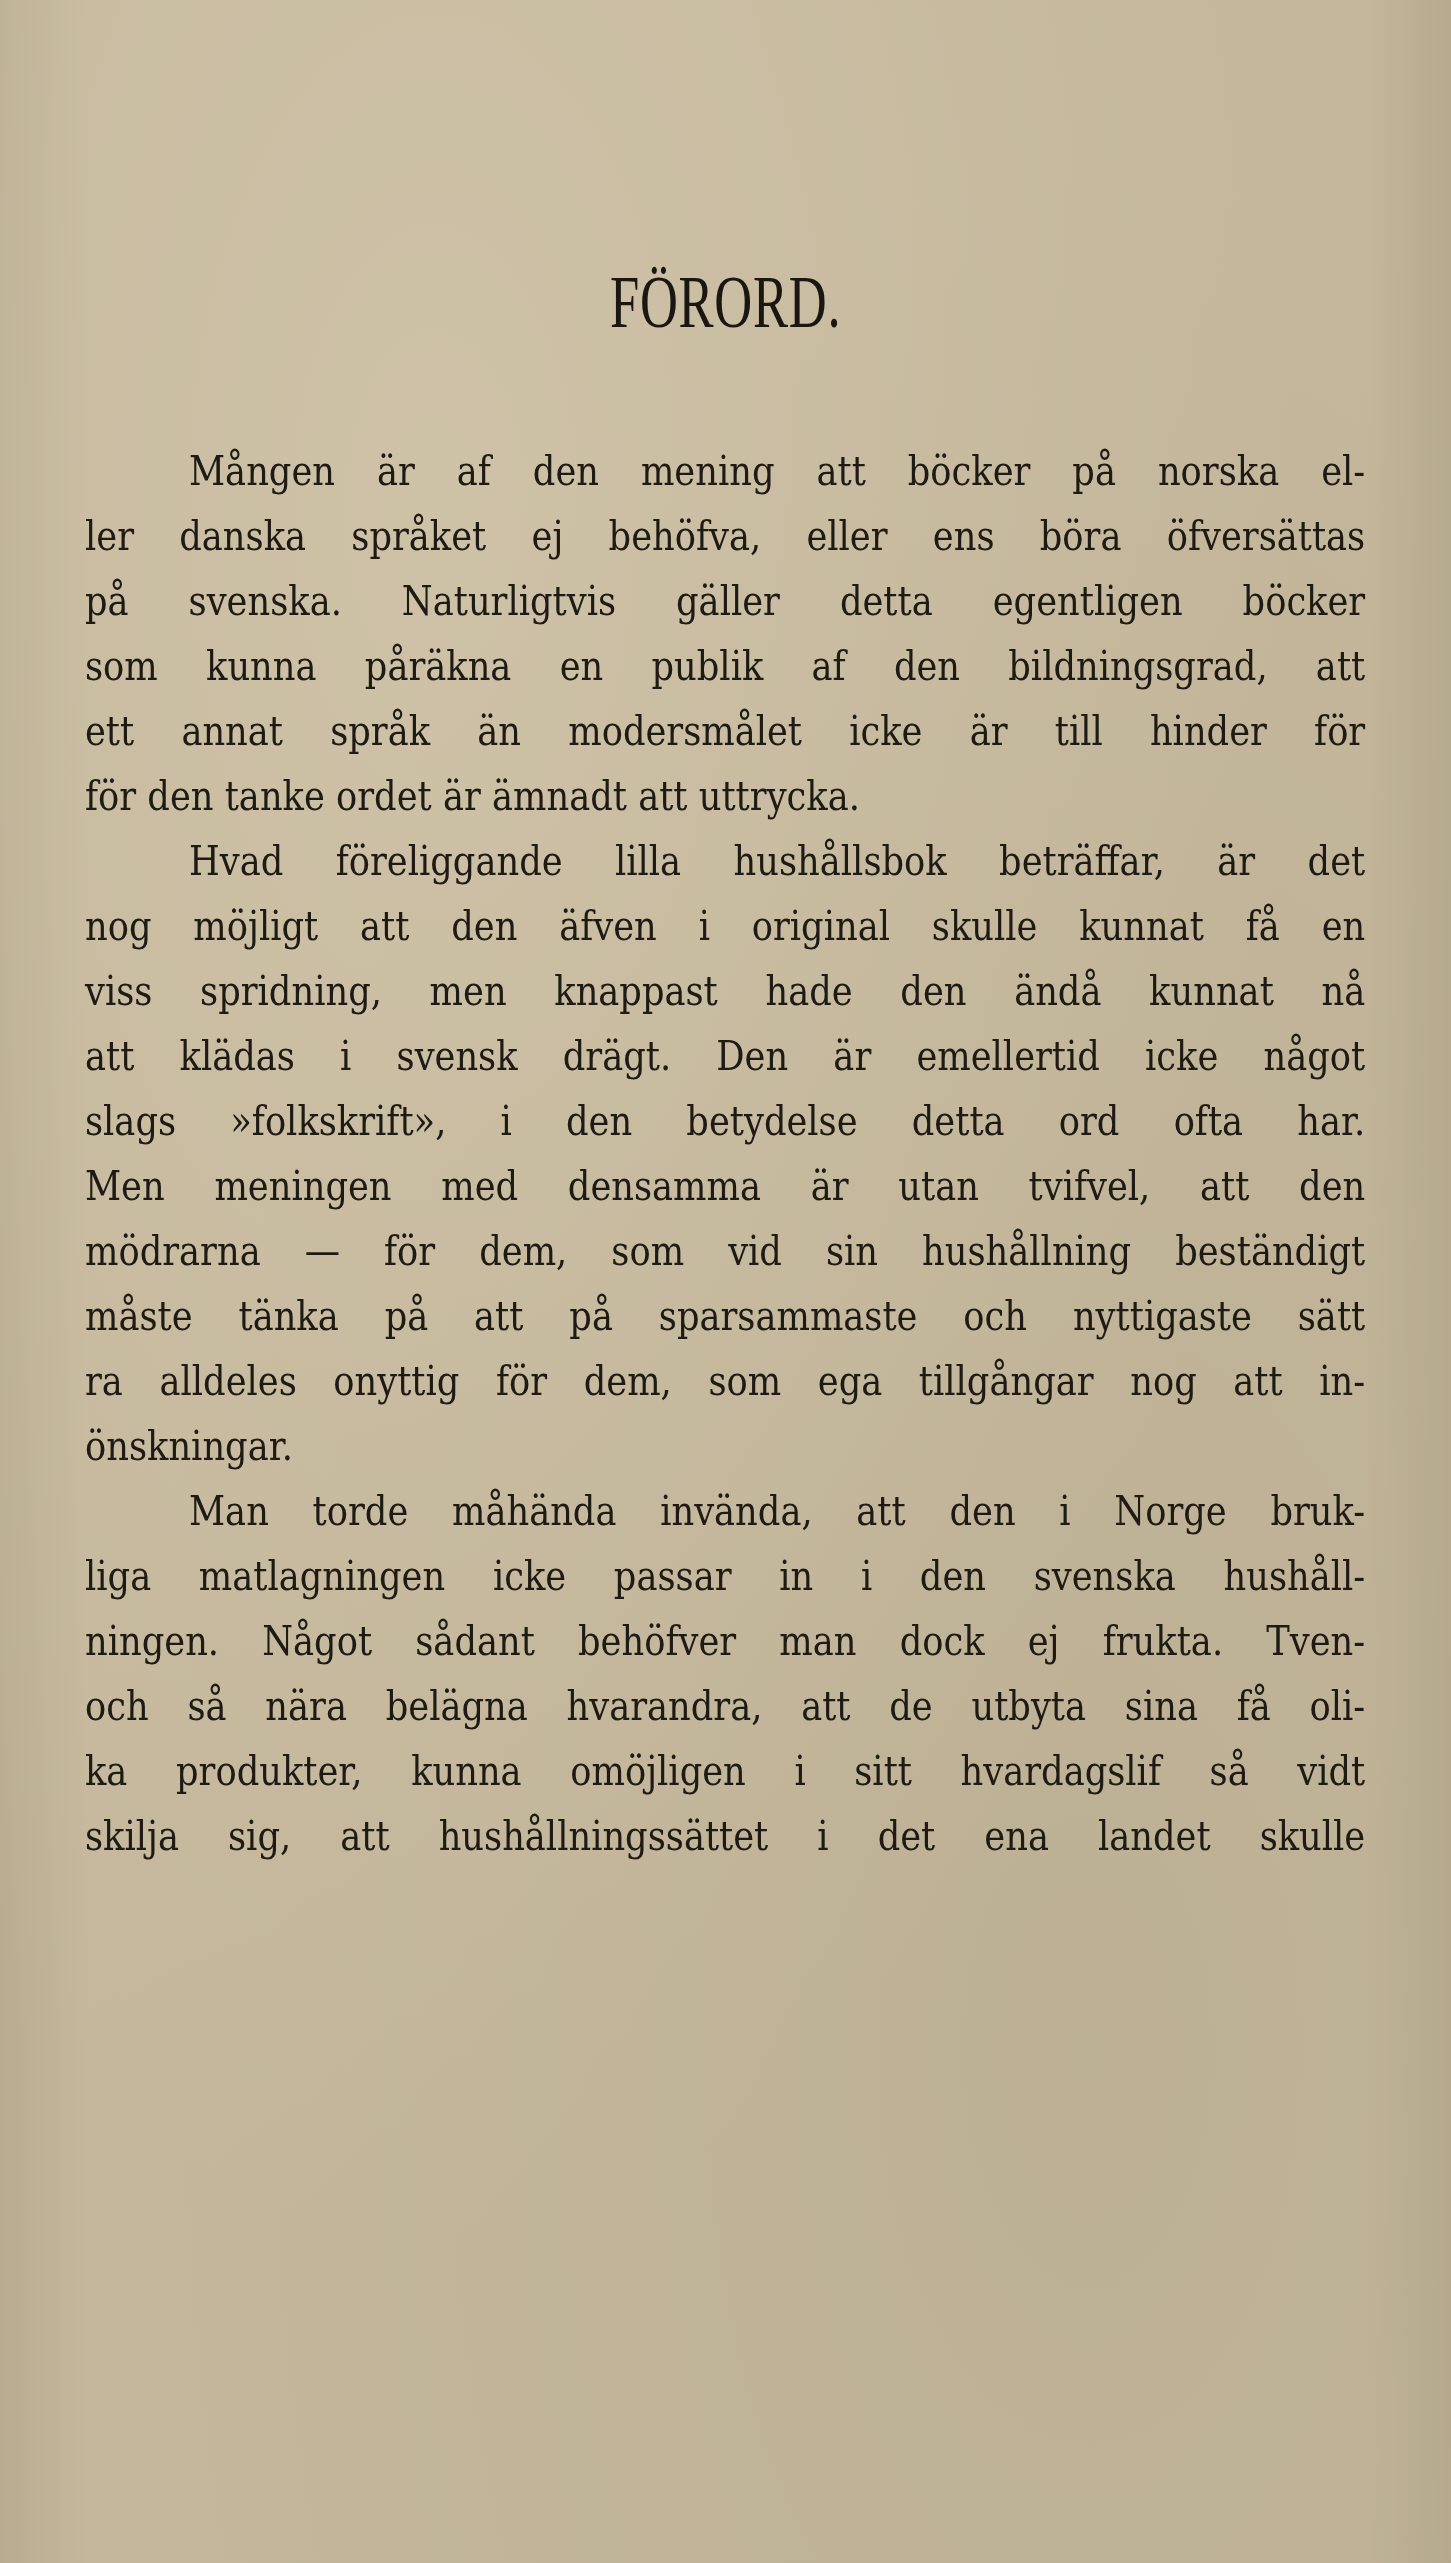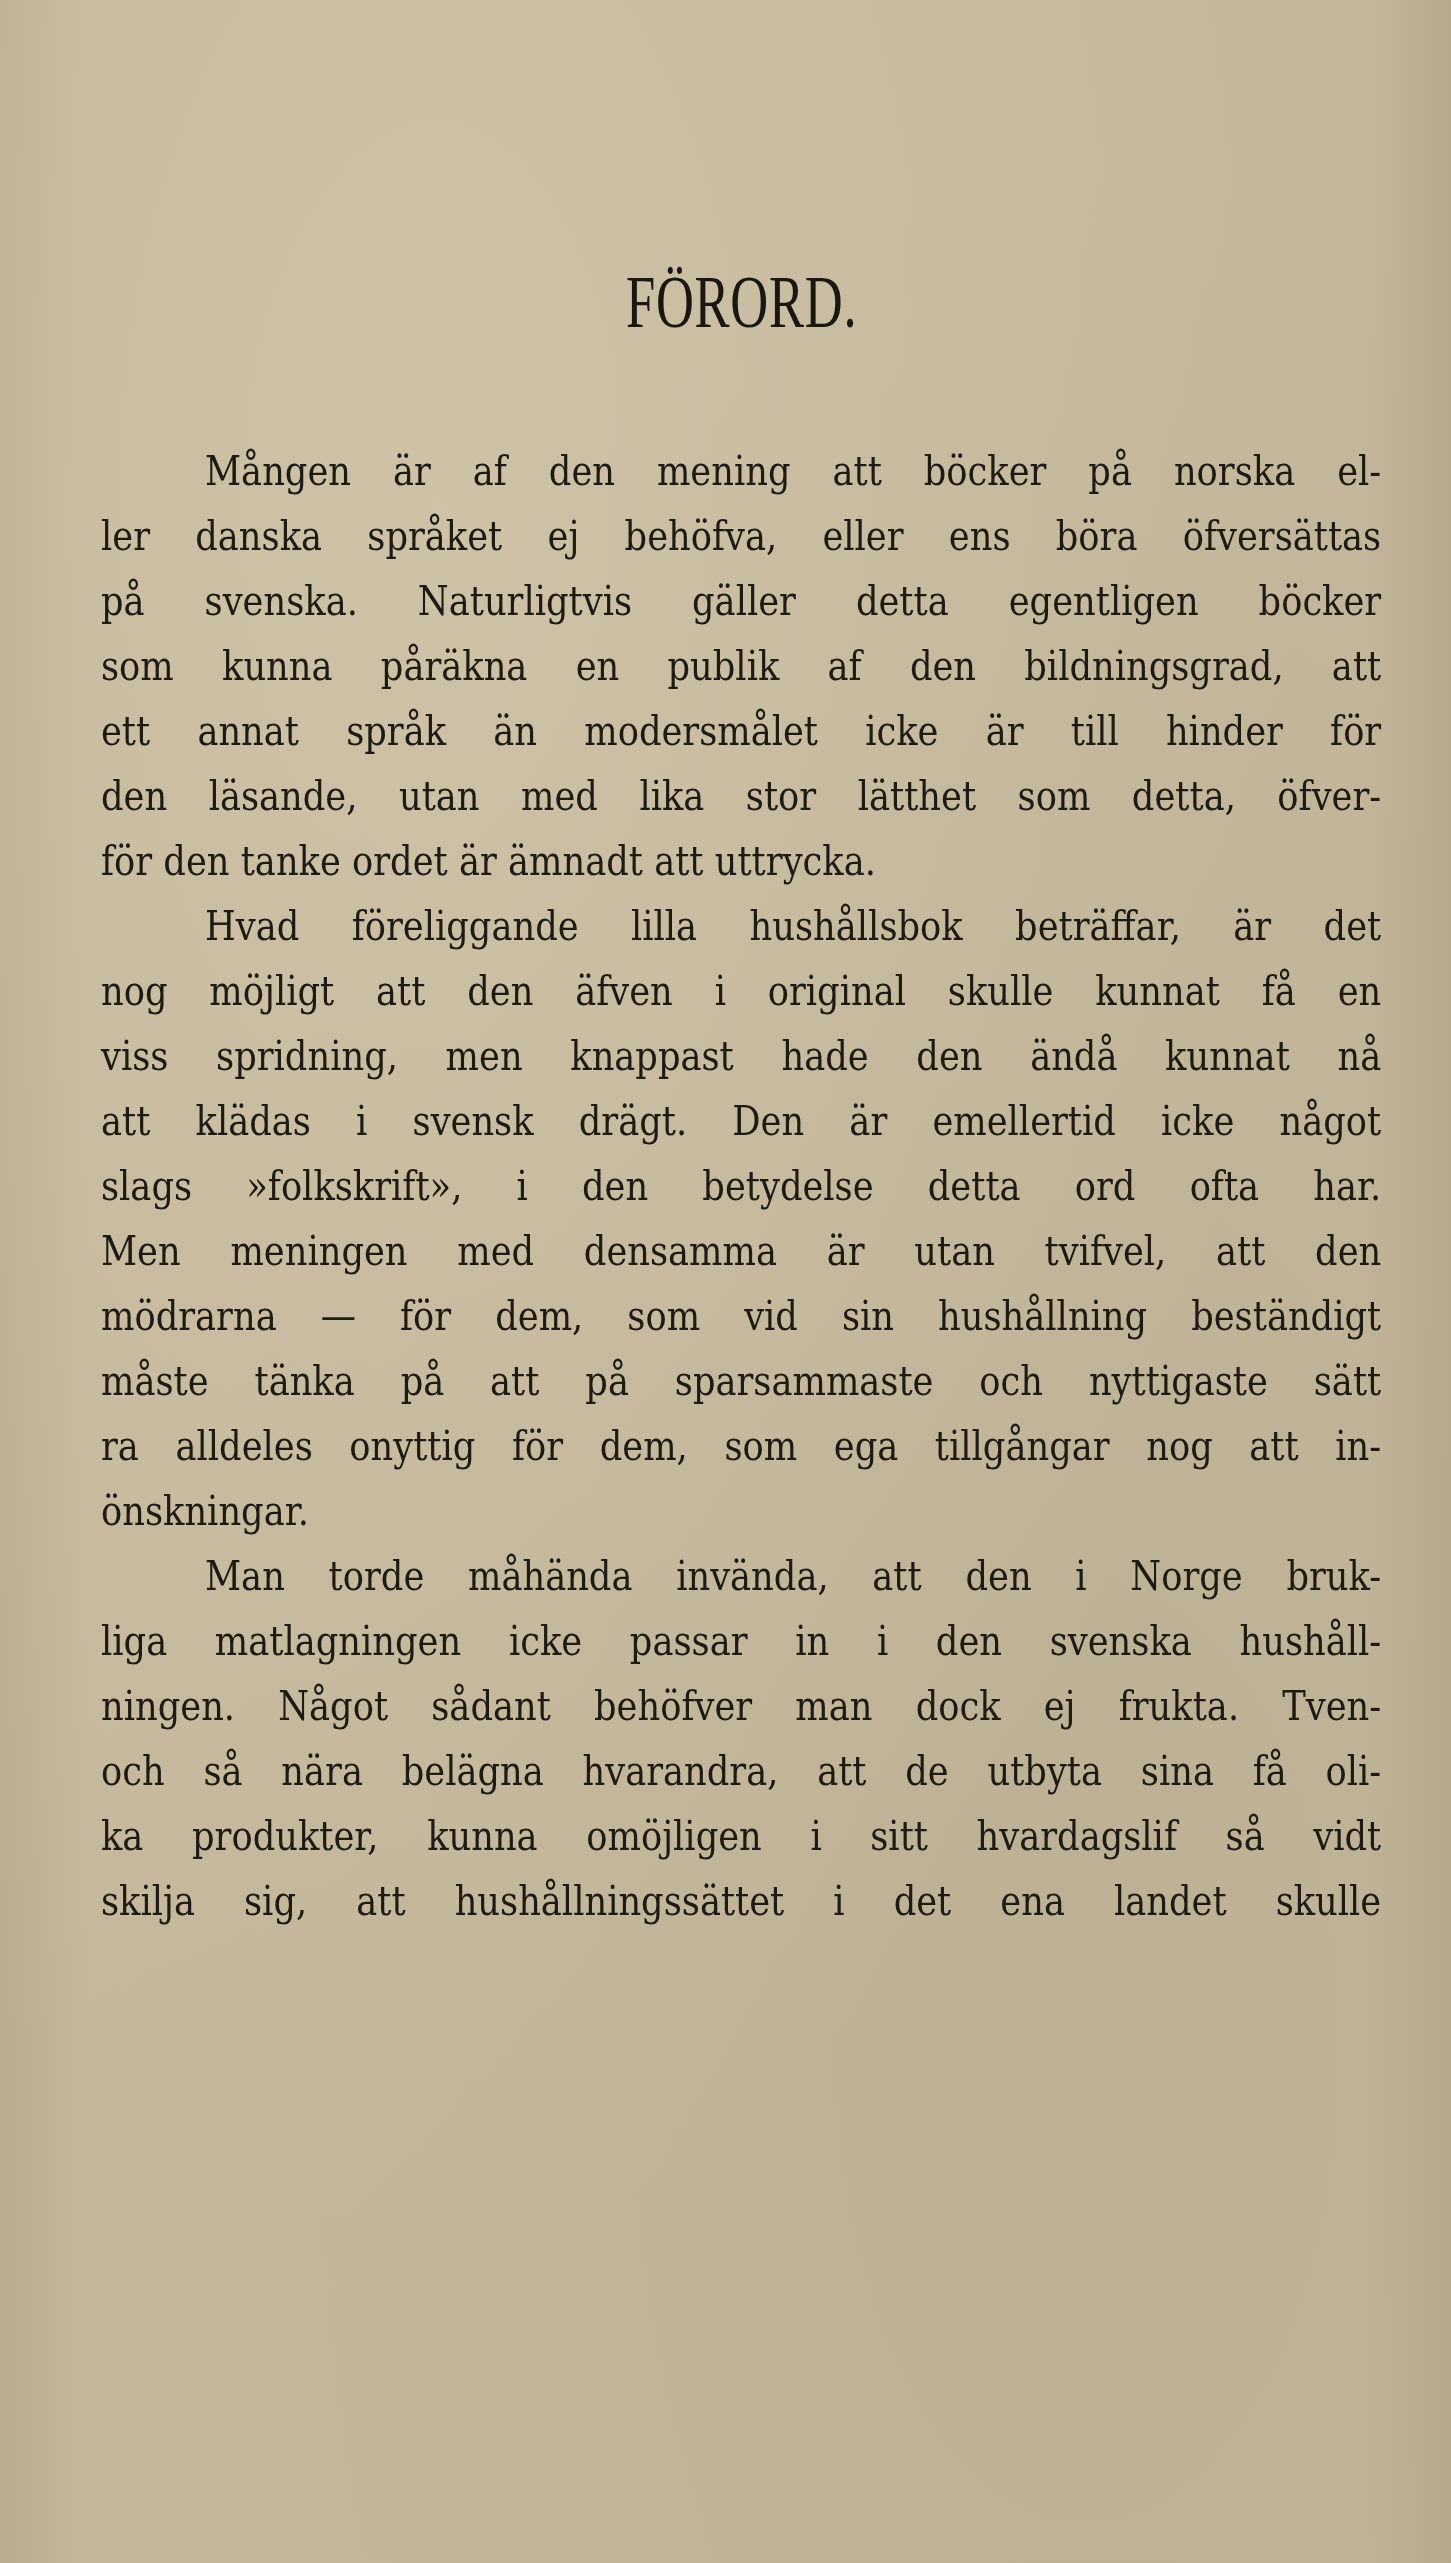--- a/index.html
+++ b/index.html
@@ -7,21 +7,21 @@
     width: 1451px; height: 2563px; overflow: hidden;
     background: #c4b79c;
     background-image:
       radial-gradient(ellipse at 30% 20%, rgba(214,202,176,0.55), rgba(0,0,0,0) 60%),
       radial-gradient(ellipse at 75% 80%, rgba(180,168,140,0.45), rgba(0,0,0,0) 65%),
       linear-gradient(90deg, rgba(150,138,110,0.25) 0%, rgba(0,0,0,0) 6%, rgba(0,0,0,0) 94%, rgba(150,138,110,0.3) 100%);
     position: relative;
     font-family: "DejaVu Serif", "Liberation Serif", serif;
     color: #1e1a14;
   }
-  .page { position: absolute; left: 16px; top: 0; width: 1244px; height: 2563px; }
+  .page { position: absolute; left: 0; top: 0; width: 1244px; height: 2563px; }
   .title {
     position: absolute; left: 0; width: 1451px; top: 259px;
     text-align: center;
     font-family: "Liberation Serif", "DejaVu Serif", serif;
     font-size: 73px; letter-spacing: 1px;
     transform: scaleX(0.72); transform-origin: 726px 50%;
     color: #1a1712;
     line-height: 87px;
   }
   .body-text {
@@ -45,21 +45,20 @@
 <div class="page">
   <div class="title">FÖRORD.</div>
 
   <div class="body-text">
 
     <div class="line indent"><span>Mången är af den mening att böcker på norska el-</span></div>
     <div class="line"><span>ler danska språket ej behöfva, eller ens böra öfversättas</span></div>
     <div class="line"><span>på svenska. Naturligtvis gäller detta egentligen böcker</span></div>
     <div class="line"><span>som kunna påräkna en publik af den bildningsgrad, att</span></div>
     <div class="line"><span>ett annat språk än modersmålet icke är till hinder för</span></div>
-    <div class="line"><span>den läsande, utan med lika stor lätthet som detta, öfver-</span></div>
     <div class="line last"><span>för den tanke ordet är ämnadt att uttrycka.</span></div>
 
     <div class="line indent"><span>Hvad föreliggande lilla hushållsbok beträffar, är det</span></div>
     <div class="line"><span>nog möjligt att den äfven i original skulle kunnat få en</span></div>
     <div class="line"><span>viss spridning, men knappast hade den ändå kunnat nå</span></div>
     <div class="line"><span>att klädas i svensk drägt. Den är emellertid icke något</span></div>
     <div class="line"><span>slags »folkskrift», i den betydelse detta ord ofta har.</span></div>
     <div class="line"><span>Men meningen med densamma är utan tvifvel, att den</span></div>
     <div class="line"><span>mödrarna — för dem, som vid sin hushållning beständigt</span></div>
     <div class="line"><span>måste tänka på att på sparsammaste och nyttigaste sätt</span></div>

